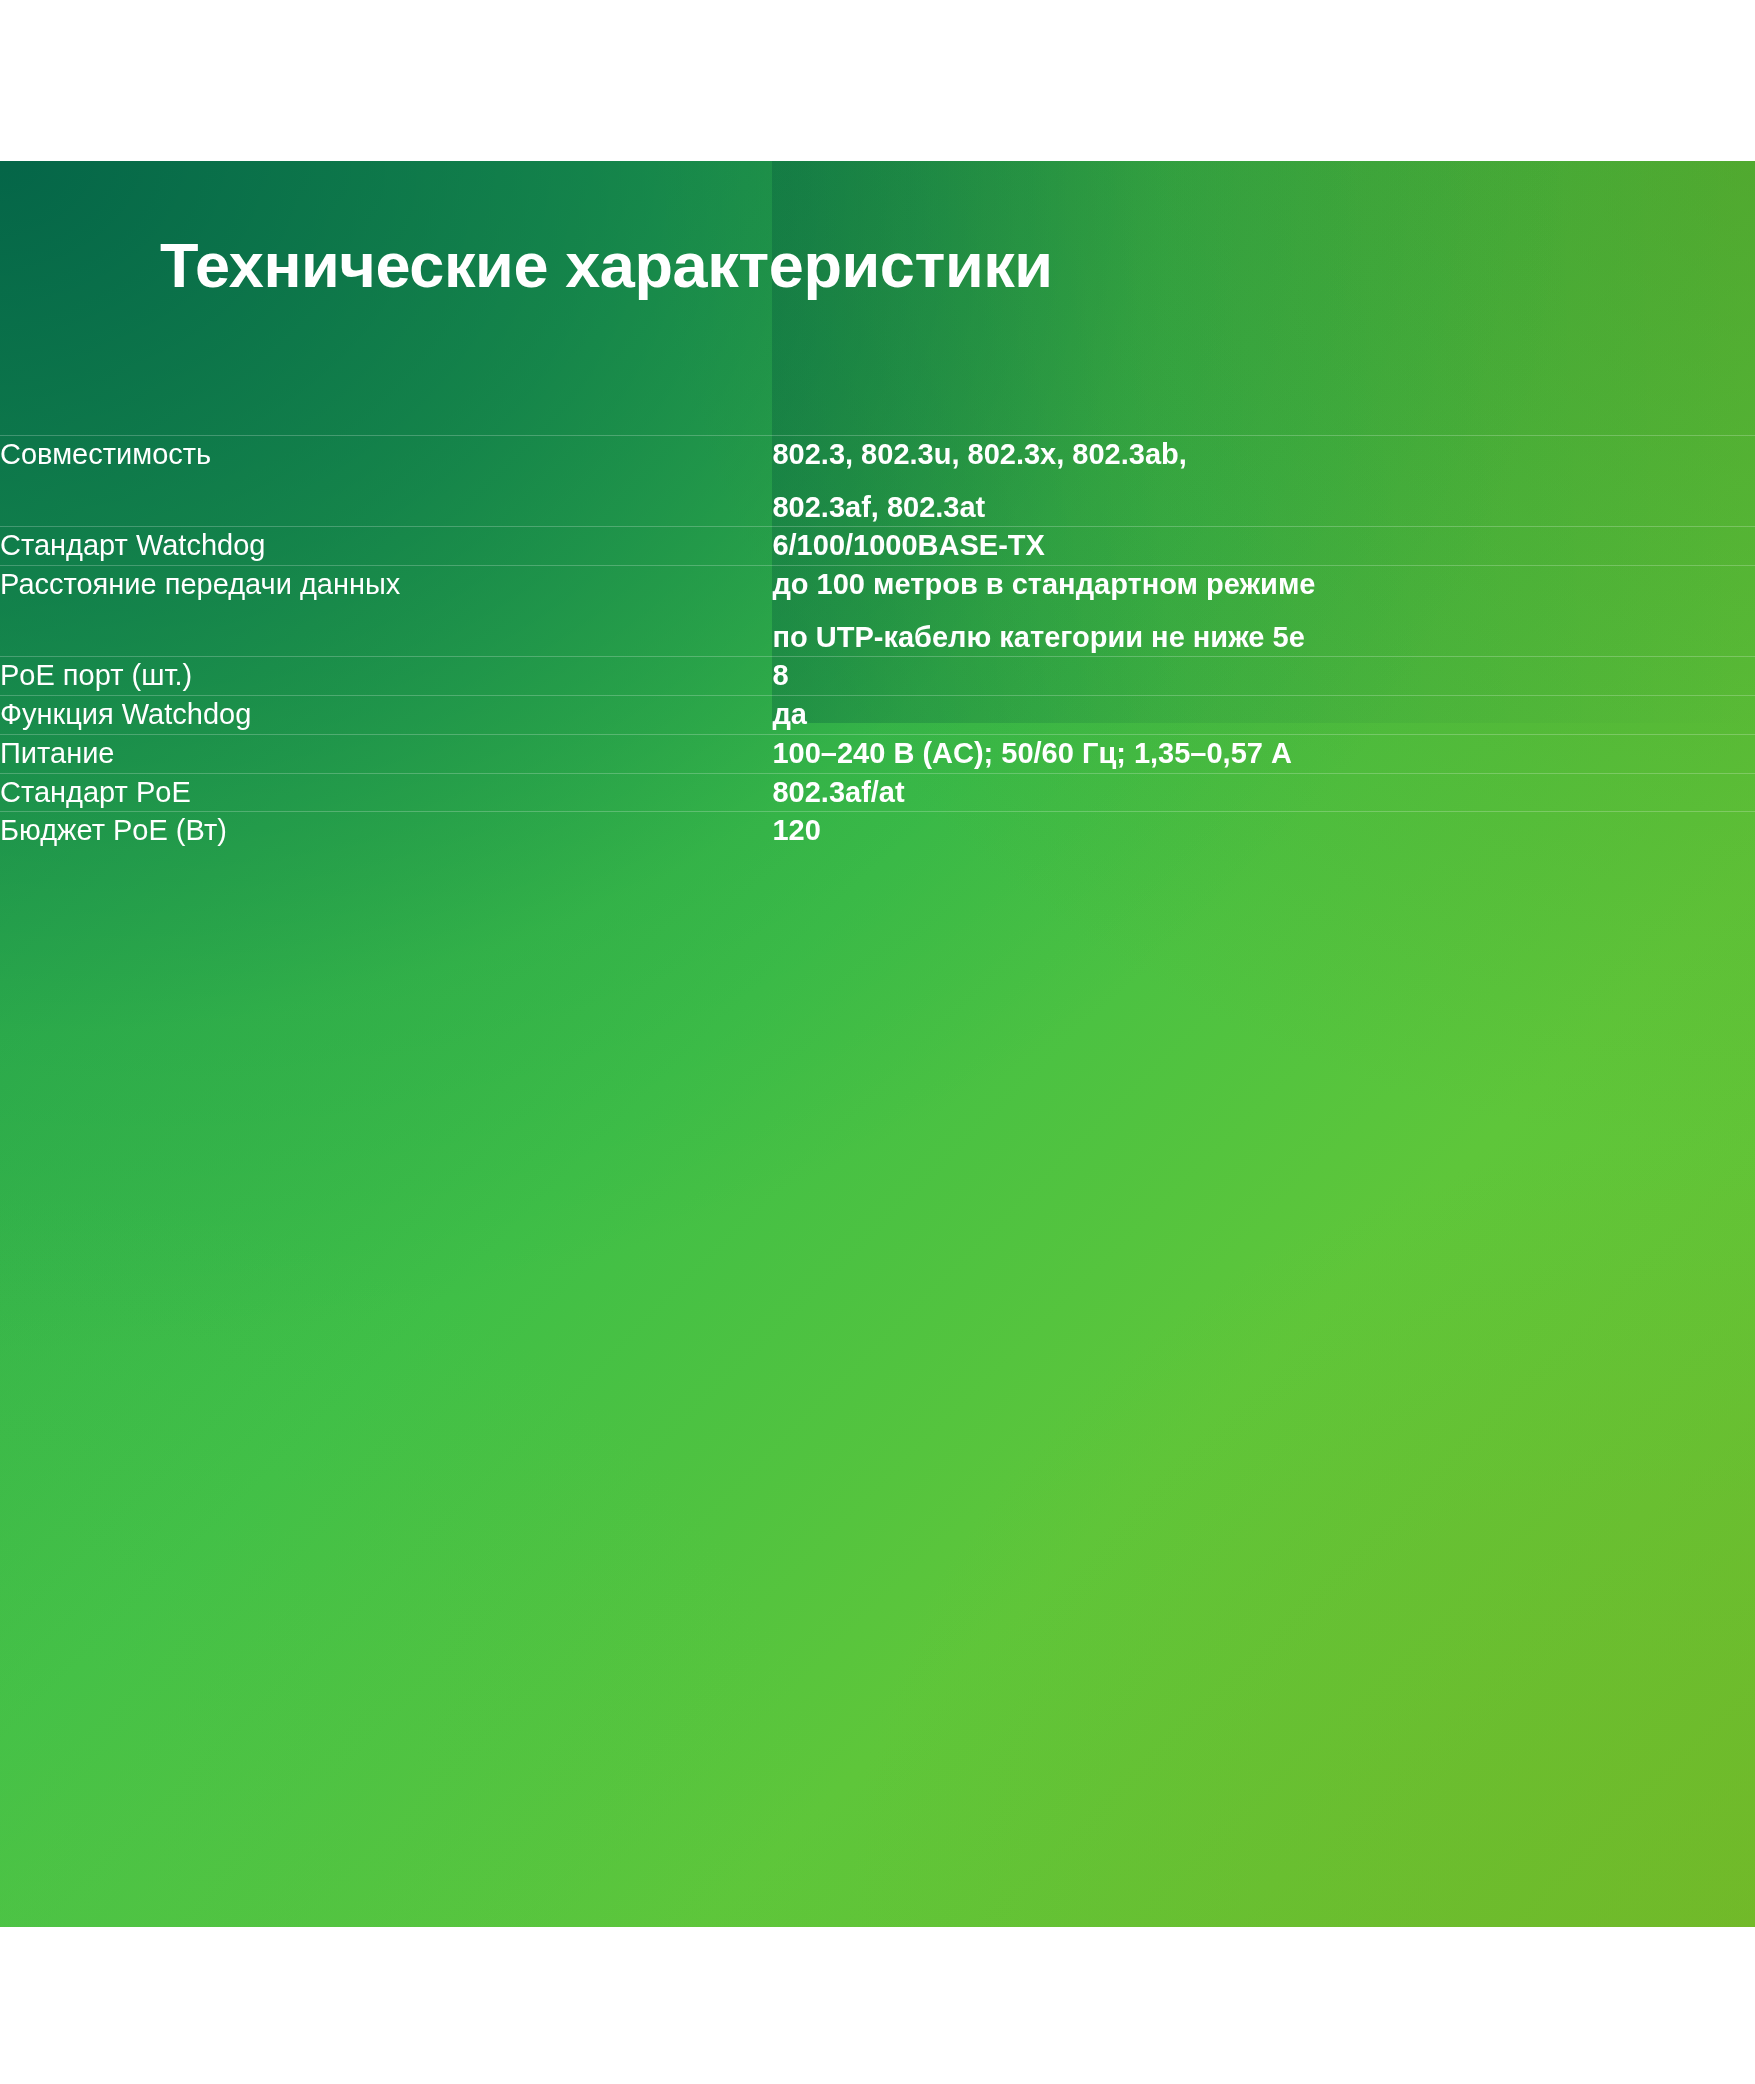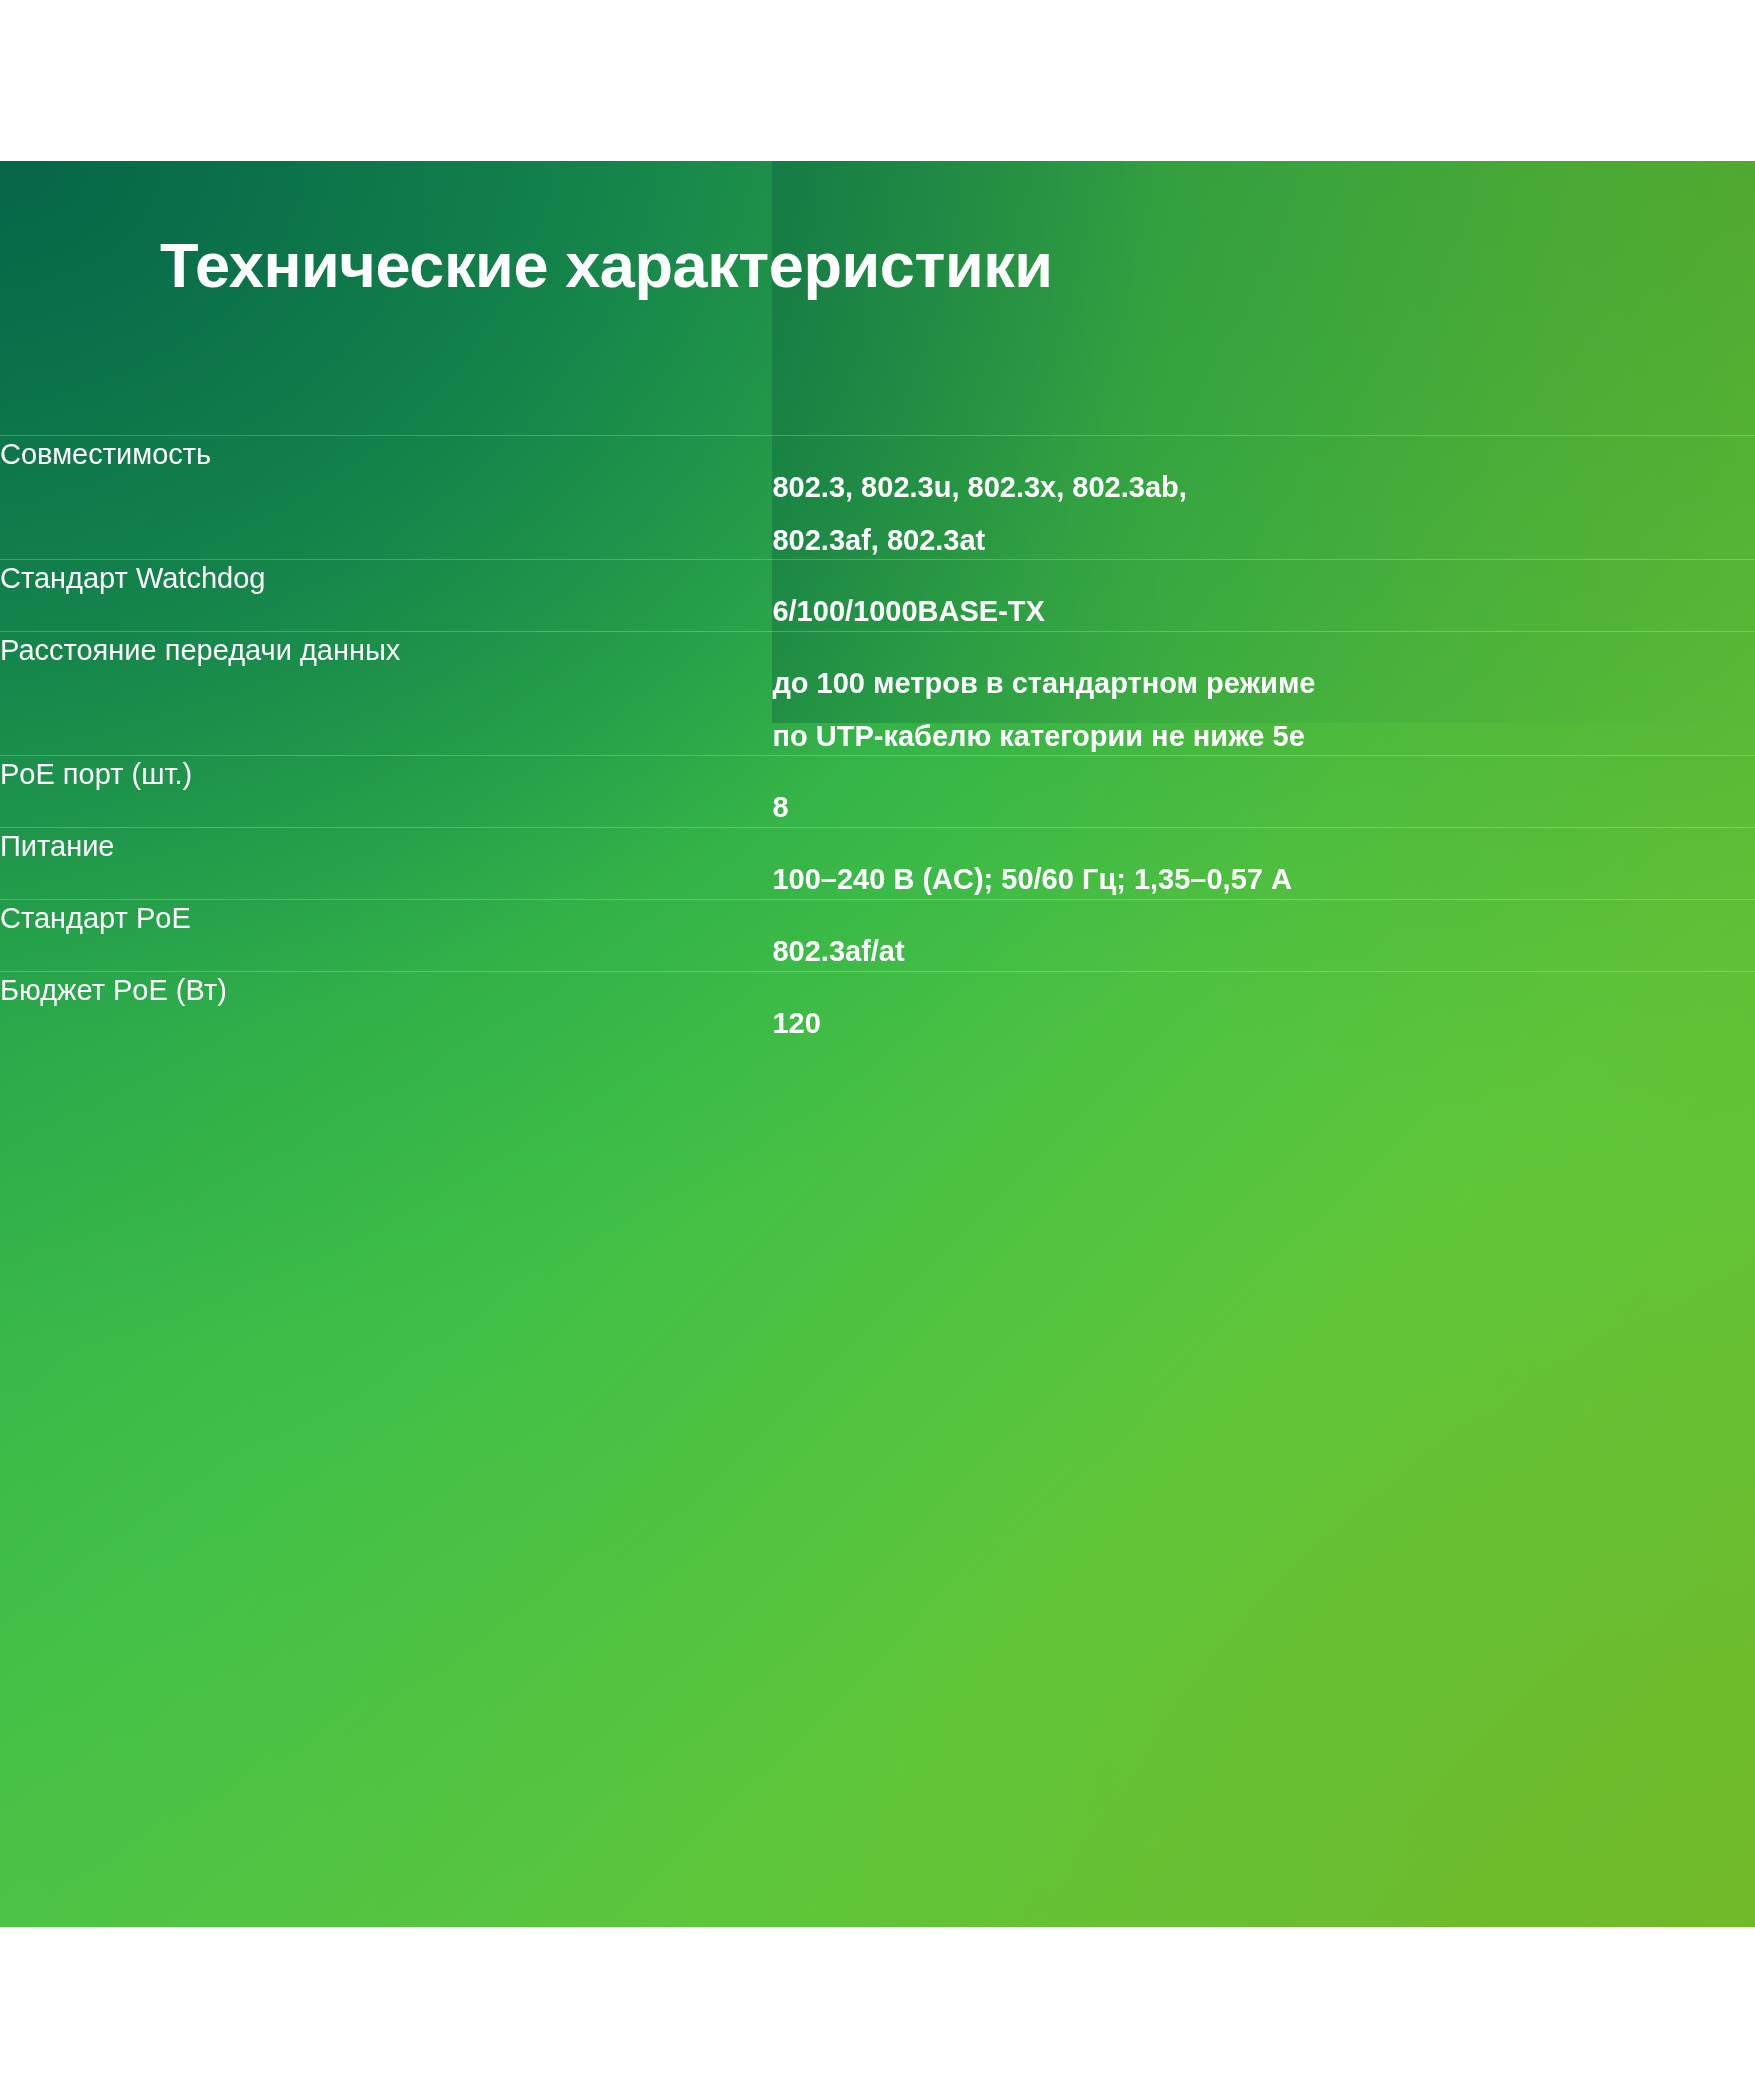--- a/index.html
+++ b/index.html
@@ -103,21 +103,20 @@
   .cell-value {
     width: 983px;
     padding: 39px 105px 39px 63px;
     font-size: 29px;
     line-height: 1.3;
     font-weight: bold;
     box-sizing: border-box;
   }
   .cell-value .vline {
     display: block;
-    margin-top: 33px;
   }
   .cell-value .vline + .vline {
     margin-top: 15px;
   }
 
   
   .col-divider {
     position: absolute;
     left: 772px;
     top: 0;
@@ -169,20 +168,26 @@
                 <span class="vline">по UTP-кабелю категории не ниже 5е</span>
               </td>
             </tr>
             <tr>
               <td class="cell-label">PoE порт (шт.)</td>
               <td class="cell-value">
                 <span class="vline">8</span>
               </td>
             </tr>
             <tr>
+              <td class="cell-label">Функция Watchdog</td>
+              <td class="cell-value">
+                <span class="vline">да</span>
+              </td>
+            </tr>
+            <tr>
               <td class="cell-label">Питание</td>
               <td class="cell-value">
                 <span class="vline">100–240 В (AC); 50/60 Гц; 1,35–0,57 А</span>
               </td>
             </tr>
             <tr>
               <td class="cell-label">Стандарт PoE</td>
               <td class="cell-value">
                 <span class="vline">802.3af/at</span>
               </td>

